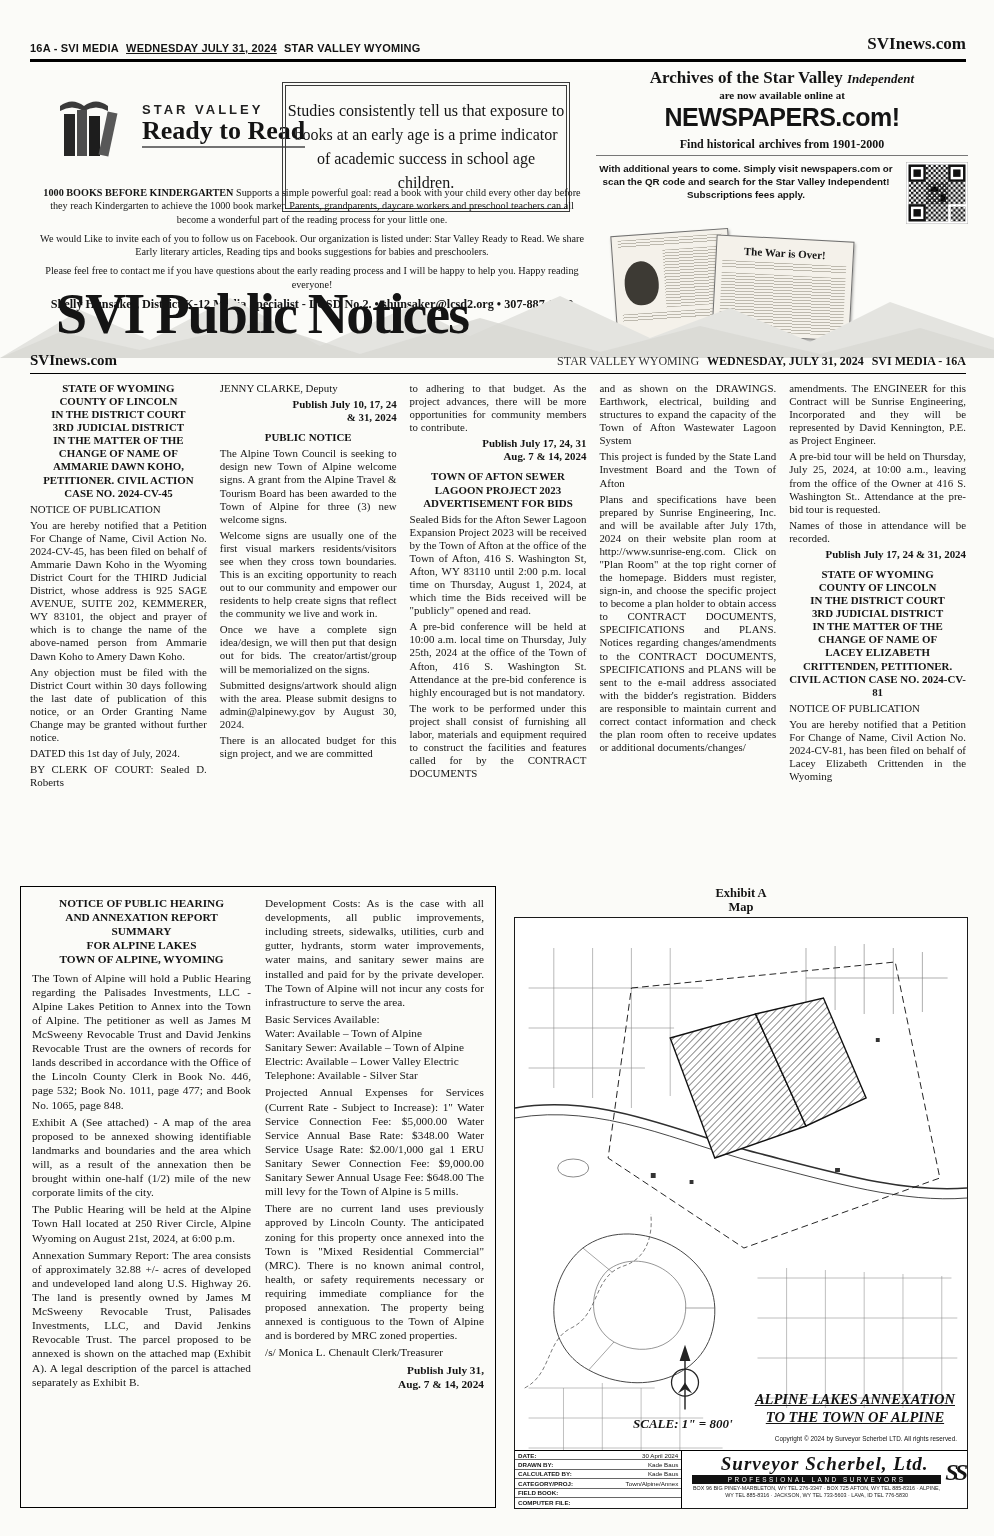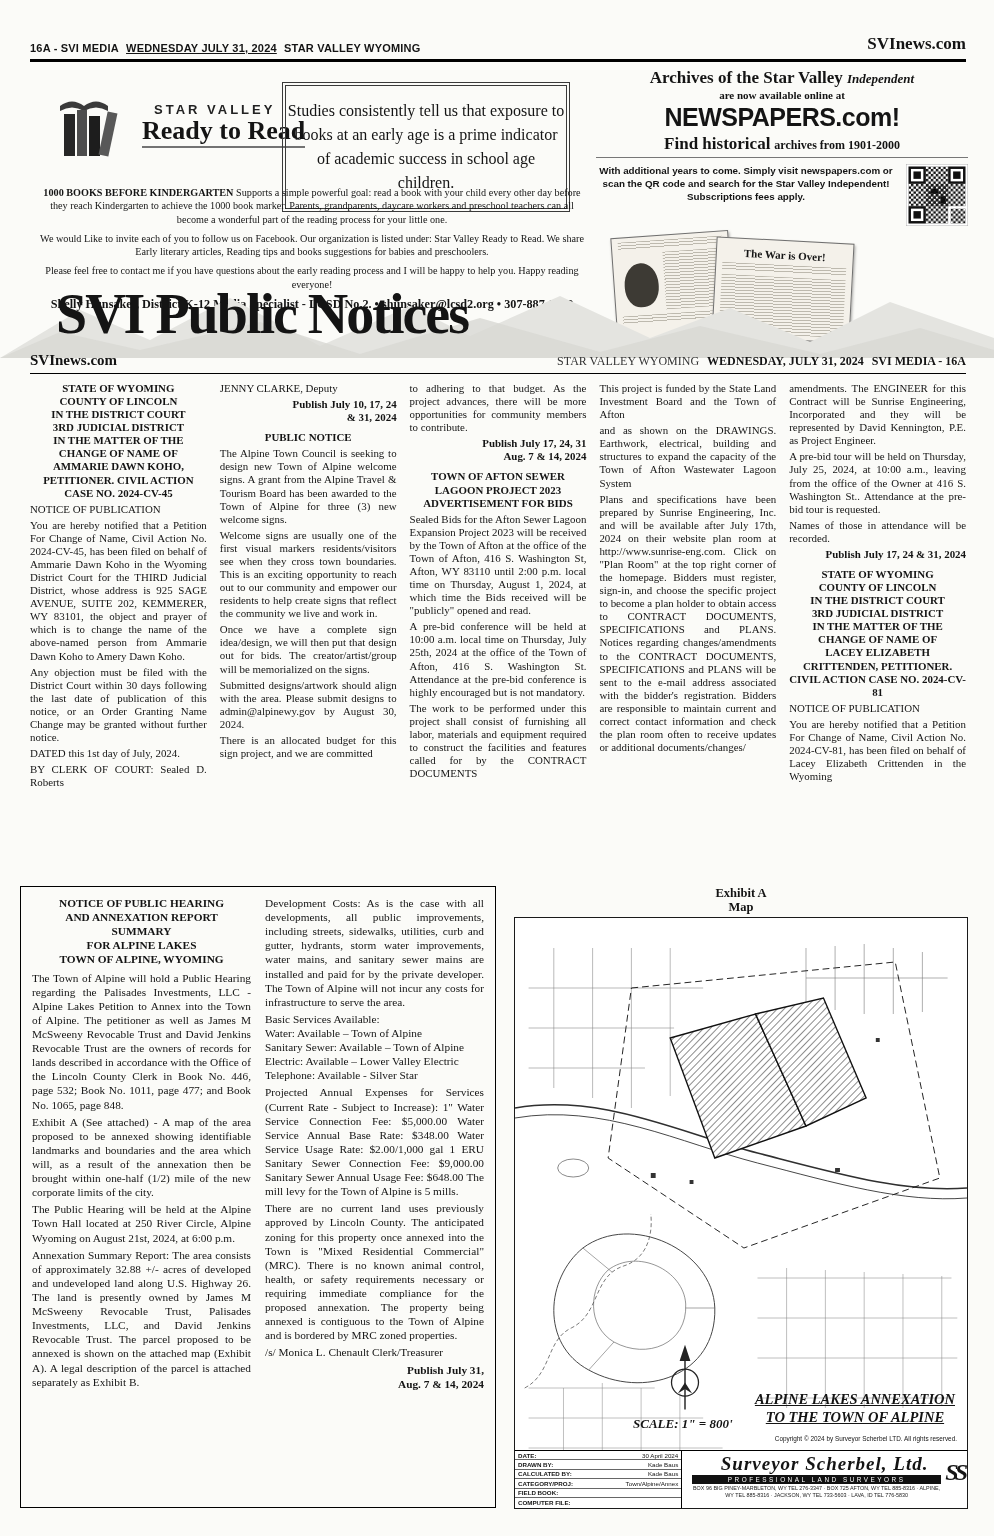--- a/index.html
+++ b/index.html
@@ -17,38 +17,38 @@
     border-bottom:3px solid #000; padding-bottom:5px;
   }
   .topbar-left { font-family:"Liberation Sans", sans-serif; font-size:11px; font-weight:bold; letter-spacing:.2px; }
   .topbar-left span { margin-right:4px; }
   .topbar-left .dt { font-weight:900; text-decoration:underline; }
   .topbar-right { font-size:17px; font-weight:bold; }
 
   
   .adzone { position:absolute; top:64px; left:30px; right:28px; height:232px; }
   .rlogo { position:absolute; left:26px; top:28px; display:flex; gap:12px; align-items:center; }
-  .rlogo-t1 { font-family:"Liberation Sans", sans-serif; font-size:13px; font-weight:bold; letter-spacing:3px; color:#222;margin-left:12px; }
+  .rlogo-t1 { font-family:"Liberation Sans", sans-serif; font-size:13px; font-weight:bold; letter-spacing:3px; color:#222; }
   .rlogo-t2 { font-size:26px; font-weight:bold; border-bottom:2px solid #737373; line-height:1.1; }
   .quote-box {
     position:absolute; left:252px; top:18px; width:288px;
     border:4px double #3a3a3a; padding:13px 1px; text-align:center;
     font-size:16px; line-height:1.5;
   }
   .ready-paras { position:absolute; left:8px; top:122px; width:548px; text-align:center; font-size:10.2px; line-height:1.3; }
   .ready-paras p { margin-bottom:6px; }
   .ready-contact { font-weight:bold; font-size:12.2px; margin-top:3px; }
 
   .archives { position:absolute; left:566px; top:4px; width:372px; text-align:center; }
   .arch-h1 { font-size:17px; font-weight:bold; }
   .arch-h1 .ital { font-style:italic; font-size:13px; }
   .arch-h2 { font-size:11px; font-weight:bold; margin-top:1px; }
   .arch-brand { font-family:"Liberation Sans", sans-serif; font-size:25px; font-weight:900; letter-spacing:-0.5px; margin-top:2px; }
   .arch-h3 { margin-top:2px; font-weight:bold; border-bottom:1px solid #777; padding-bottom:3px; }
-  .arch-h3 .big { font-size:17px; }
+  .arch-h3 .big { font-size:12px; }
   .arch-h3 .small { font-size:12px; }
   .arch-row { display:flex; gap:10px; margin-top:6px; align-items:flex-start; }
   .arch-body { flex:1; font-family:"Liberation Sans", sans-serif; font-size:9.8px; font-weight:bold; line-height:1.35; text-align:center; }
   .qr { width:62px; height:62px; flex:0 0 62px; }
   .thumbs { position:relative; height:120px; margin-top:4px; }
   .thumb { position:absolute; background:#f4f1ea; border:1px solid #6f6f6f; box-shadow:1px 2px 3px rgba(0,0,0,.35); overflow:hidden; }
   .t1 { left:18px; top:4px; width:118px; height:110px; transform:rotate(-4deg); }
   .t2 { left:118px; top:10px; width:138px; height:100px; transform:rotate(3deg); }
   .bars { margin:4px 6px; height:8px; background:repeating-linear-gradient(#bdb9ae 0 1px, transparent 1px 3px); }
   .bars.tall { height:58px; }
@@ -269,22 +269,22 @@
 Aug. 7 &amp; 14, 2024</p>
       <p class="ncen">TOWN OF AFTON SEWER
 LAGOON PROJECT 2023
 ADVERTISEMENT FOR BIDS</p>
       <p class="np">Sealed Bids for the Afton Sewer Lagoon Expansion Project 2023 will be received by the Town of Afton at the office of the Town of Afton, 416 S. Washington St, Afton, WY 83110 until 2:00 p.m. local time on Thursday, August 1, 2024, at which time the Bids received will be "publicly" opened and read.</p>
       <p class="np">A pre-bid conference will be held at 10:00 a.m. local time on Thursday, July 25th, 2024 at the office of the Town of Afton, 416 S. Washington St. Attendance at the pre-bid conference is highly encouraged but is not mandatory.</p>
       <p class="np">The work to be performed under this project shall consist of furnishing all labor, materials and equipment required to construct the facilities and features called for by the CONTRACT DOCUMENTS</p>
     </div>
 
     <div class="ncol">
+      <p class="np">and as shown on the DRAWINGS. Earthwork, electrical, building and structures to expand the capacity of the Town of Afton Wastewater Lagoon System</p>
       <p class="np">This project is funded by the State Land Investment Board and the Town of Afton</p>
-      <p class="np">and as shown on the DRAWINGS. Earthwork, electrical, building and structures to expand the capacity of the Town of Afton Wastewater Lagoon System</p>
       <p class="np">Plans and specifications have been prepared by Sunrise Engineering, Inc. and will be available after July 17th, 2024 on their website plan room at http://www.sunrise-eng.com. Click on "Plan Room" at the top right corner of the homepage. Bidders must register, sign-in, and choose the specific project to become a plan holder to obtain access to CONTRACT DOCUMENTS, SPECIFICATIONS and PLANS. Notices regarding changes/amendments to the CONTRACT DOCUMENTS, SPECIFICATIONS and PLANS will be sent to the e-mail address associated with the bidder's registration. Bidders are responsible to maintain current and correct contact information and check the plan room often to receive updates or additional documents/changes/</p>
     </div>
 
     <div class="ncol">
       <p class="np">amendments. The ENGINEER for this Contract will be Sunrise Engineering, Incorporated and they will be represented by David Kennington, P.E. as Project Engineer.</p>
       <p class="np">A pre-bid tour will be held on Thursday, July 25, 2024, at 10:00 a.m., leaving from the office of the Owner at 416 S. Washington St.. Attendance at the pre-bid tour is requested.</p>
       <p class="np">Names of those in attendance will be recorded.</p>
       <p class="npub">Publish July 17, 24 &amp; 31, 2024</p>
       <p class="nh">STATE OF WYOMING
 COUNTY OF LINCOLN

